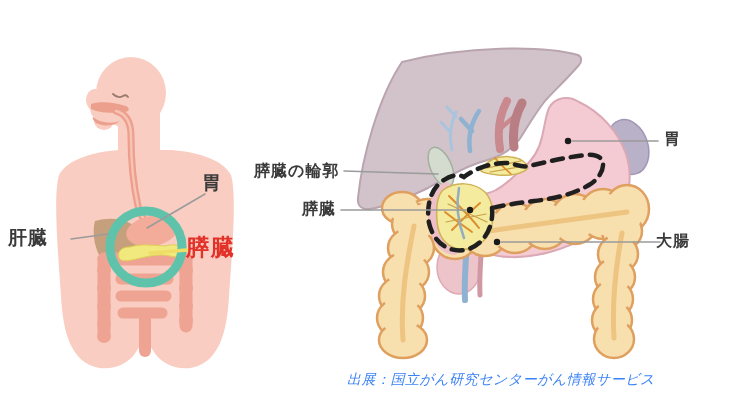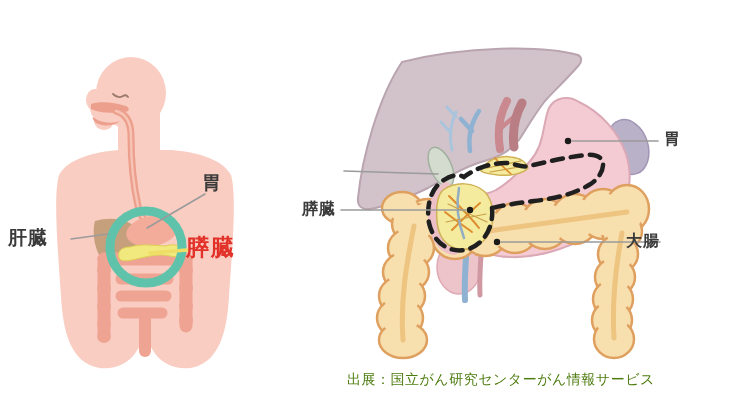--- a/index.html
+++ b/index.html
@@ -8,22 +8,22 @@
     font-family:"Liberation Sans","DejaVu Sans",sans-serif;
   }
   #art{position:absolute;left:0;top:0;}
   .lbl{
     position:absolute;color:#3a3a3a;font-weight:600;font-size:16px;
     line-height:1;white-space:nowrap;letter-spacing:1px;
   }
   .lbl-big{font-size:19px;}
   .lbl-red{font-size:23px;font-weight:700;color:#e23128;letter-spacing:2px;}
   .caption{
-    position:absolute;color:#4d7c0f;font-size:14px;font-weight:500;
-    letter-spacing:0.5px;white-space:nowrap;
+    position:absolute;color:#3b82f6;font-size:14px;font-weight:500;
+    letter-spacing:0.5px;white-space:nowrap;font-style:italic;
   }
 </style>
 </head>
 <body>
 
 <div id="stage">
 
 <svg id="art" width="743" height="417" viewBox="0 0 743 417" xmlns="http://www.w3.org/2000/svg">
 
   <g>
@@ -212,18 +212,19 @@
       <circle cx="568" cy="141" r="3.2" stroke="none"></circle>
       <circle cx="497" cy="242" r="3.2" stroke="none"></circle>
     </g>
   </g>
 </svg>
 
   <span class="lbl lbl-big" style="left:202px;top:173px">胃</span>
   <span class="lbl lbl-big" style="left:8px;top:228px">肝臓</span>
   <span class="lbl lbl-red" style="left:186px;top:236px">膵臓</span>
 
+  <span class="lbl" style="left:254px;top:163px">膵臓の輪郭</span>
   <span class="lbl" style="left:302px;top:201px">膵臓</span>
   <span class="lbl" style="left:664px;top:131px">胃</span>
-  <span class="lbl" style="left:626px;top:233px">大腸</span>
+  <span class="lbl" style="left:656px;top:233px">大腸</span>
 
   <span class="caption" style="left:347px;top:371px">出展：国立がん研究センターがん情報サービス</span>
 </div>
 
 </body></html>

